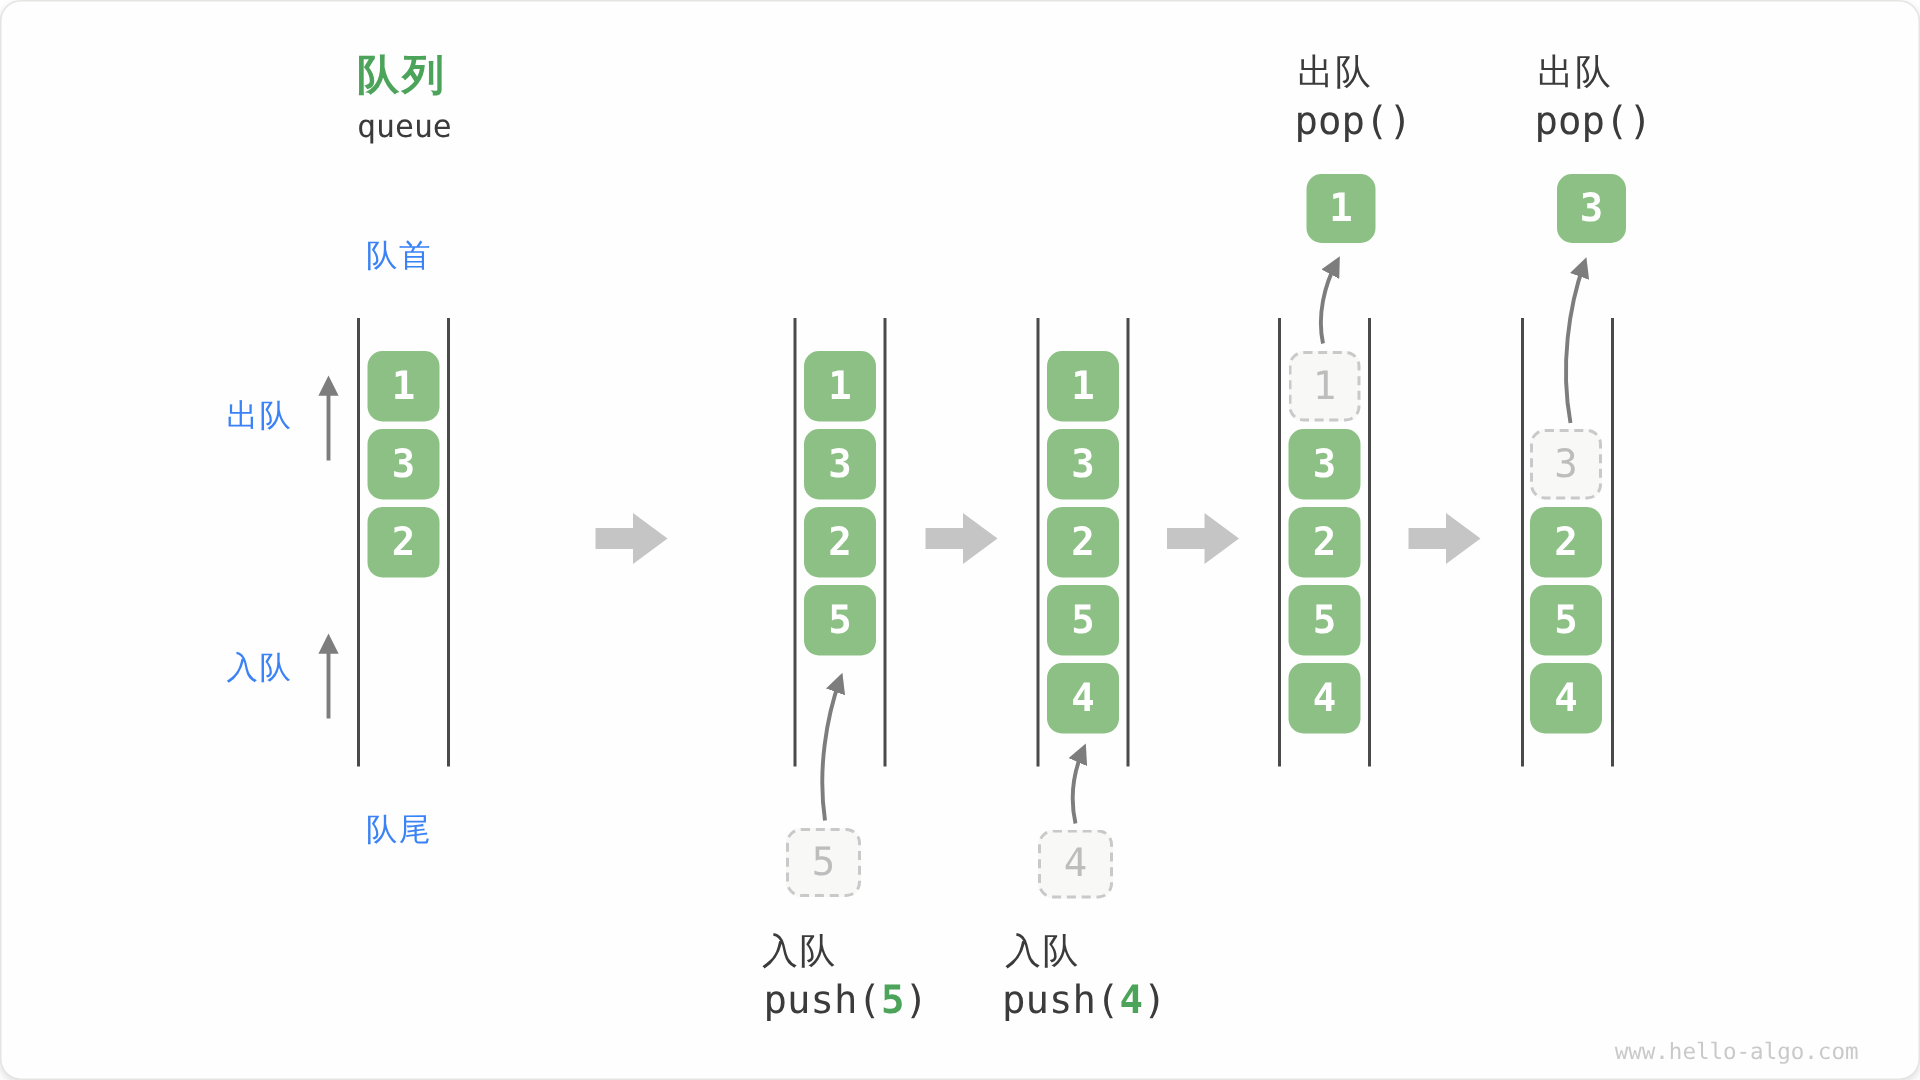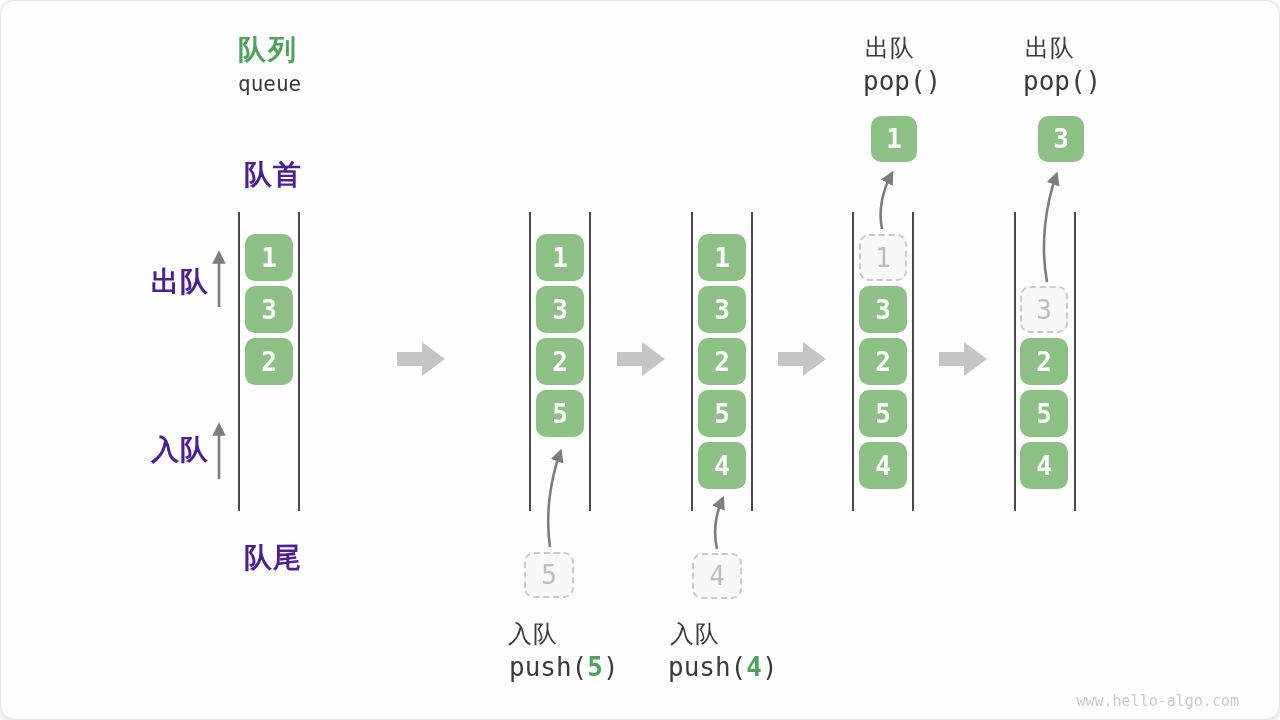--- a/index.html
+++ b/index.html
@@ -7,21 +7,21 @@
     position:relative;width:1280px;height:720px;box-sizing:border-box;
     background:#fefefe;border:1px solid #e4e4e2;border-radius:14px;
     box-shadow:0 2px 6px rgba(0,0,0,.14);
     overflow:hidden;
     font-family:"Liberation Sans","DejaVu Sans",sans-serif;
     padding-left:12px;
   }
   .abs{position:absolute;}
   .title-zh{font-size:28px;font-weight:700;color:#4CA45A;letter-spacing:2px;}
   .title-en{font-family:"DejaVu Sans Mono","Liberation Mono",monospace;font-size:21px;color:#3B3B3B;text-align:center;}
-  .side-label{font-size:28px;font-weight:700;color:#4c1d95;letter-spacing:1px;}
+  .side-label{font-size:21px;font-weight:400;color:#3b82f6;letter-spacing:1px;}
   .op-zh{font-size:24px;font-weight:400;color:#3B3B3B;letter-spacing:1px;}
   .op-code{font-family:"DejaVu Sans Mono","Liberation Mono",monospace;font-size:26px;color:#3B3B3B;white-space:nowrap;}
   .op-code .g{color:#4CA45A;font-weight:700;}
   .rail{position:absolute;width:1.5px;top:211px;height:299px;background:#4A4A4A;}
   .box{
     position:absolute;width:48px;height:47px;box-sizing:border-box;border-radius:10px;
     background:#8CC084;color:#FFFFFF;
     display:flex;align-items:center;justify-content:center;
     font-family:"DejaVu Sans Mono","Liberation Mono",monospace;font-size:26px;font-weight:700;
   }

